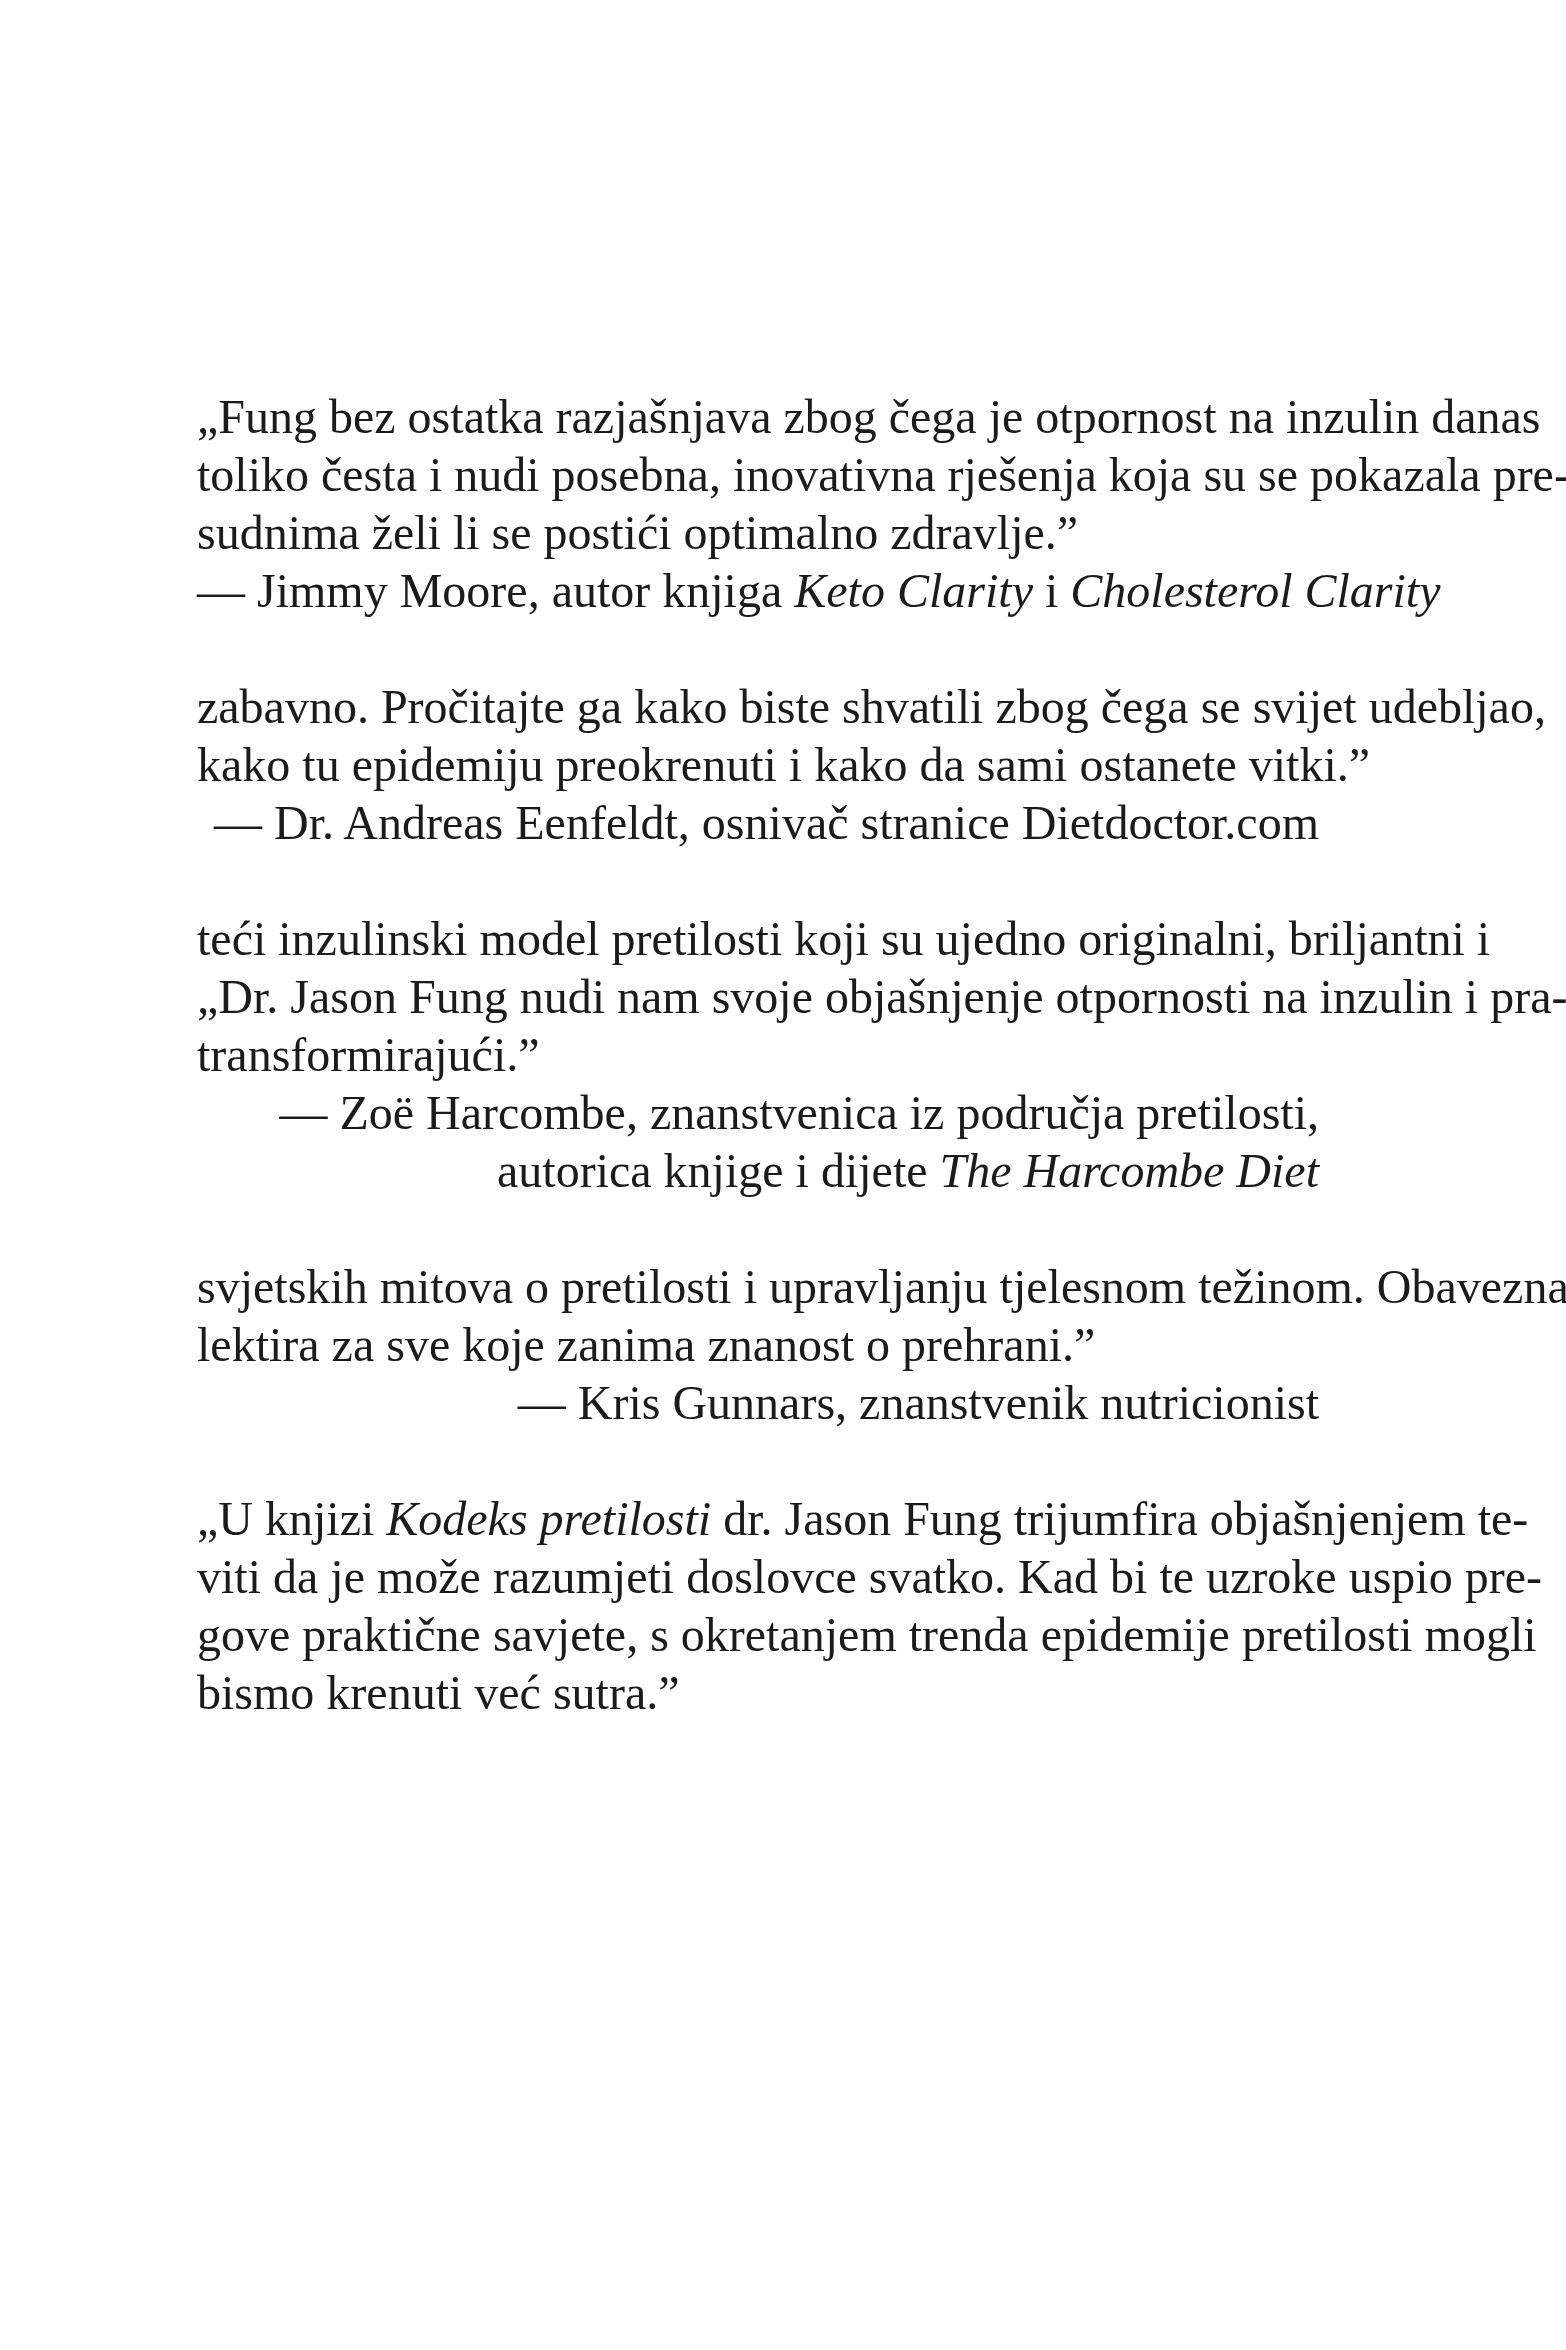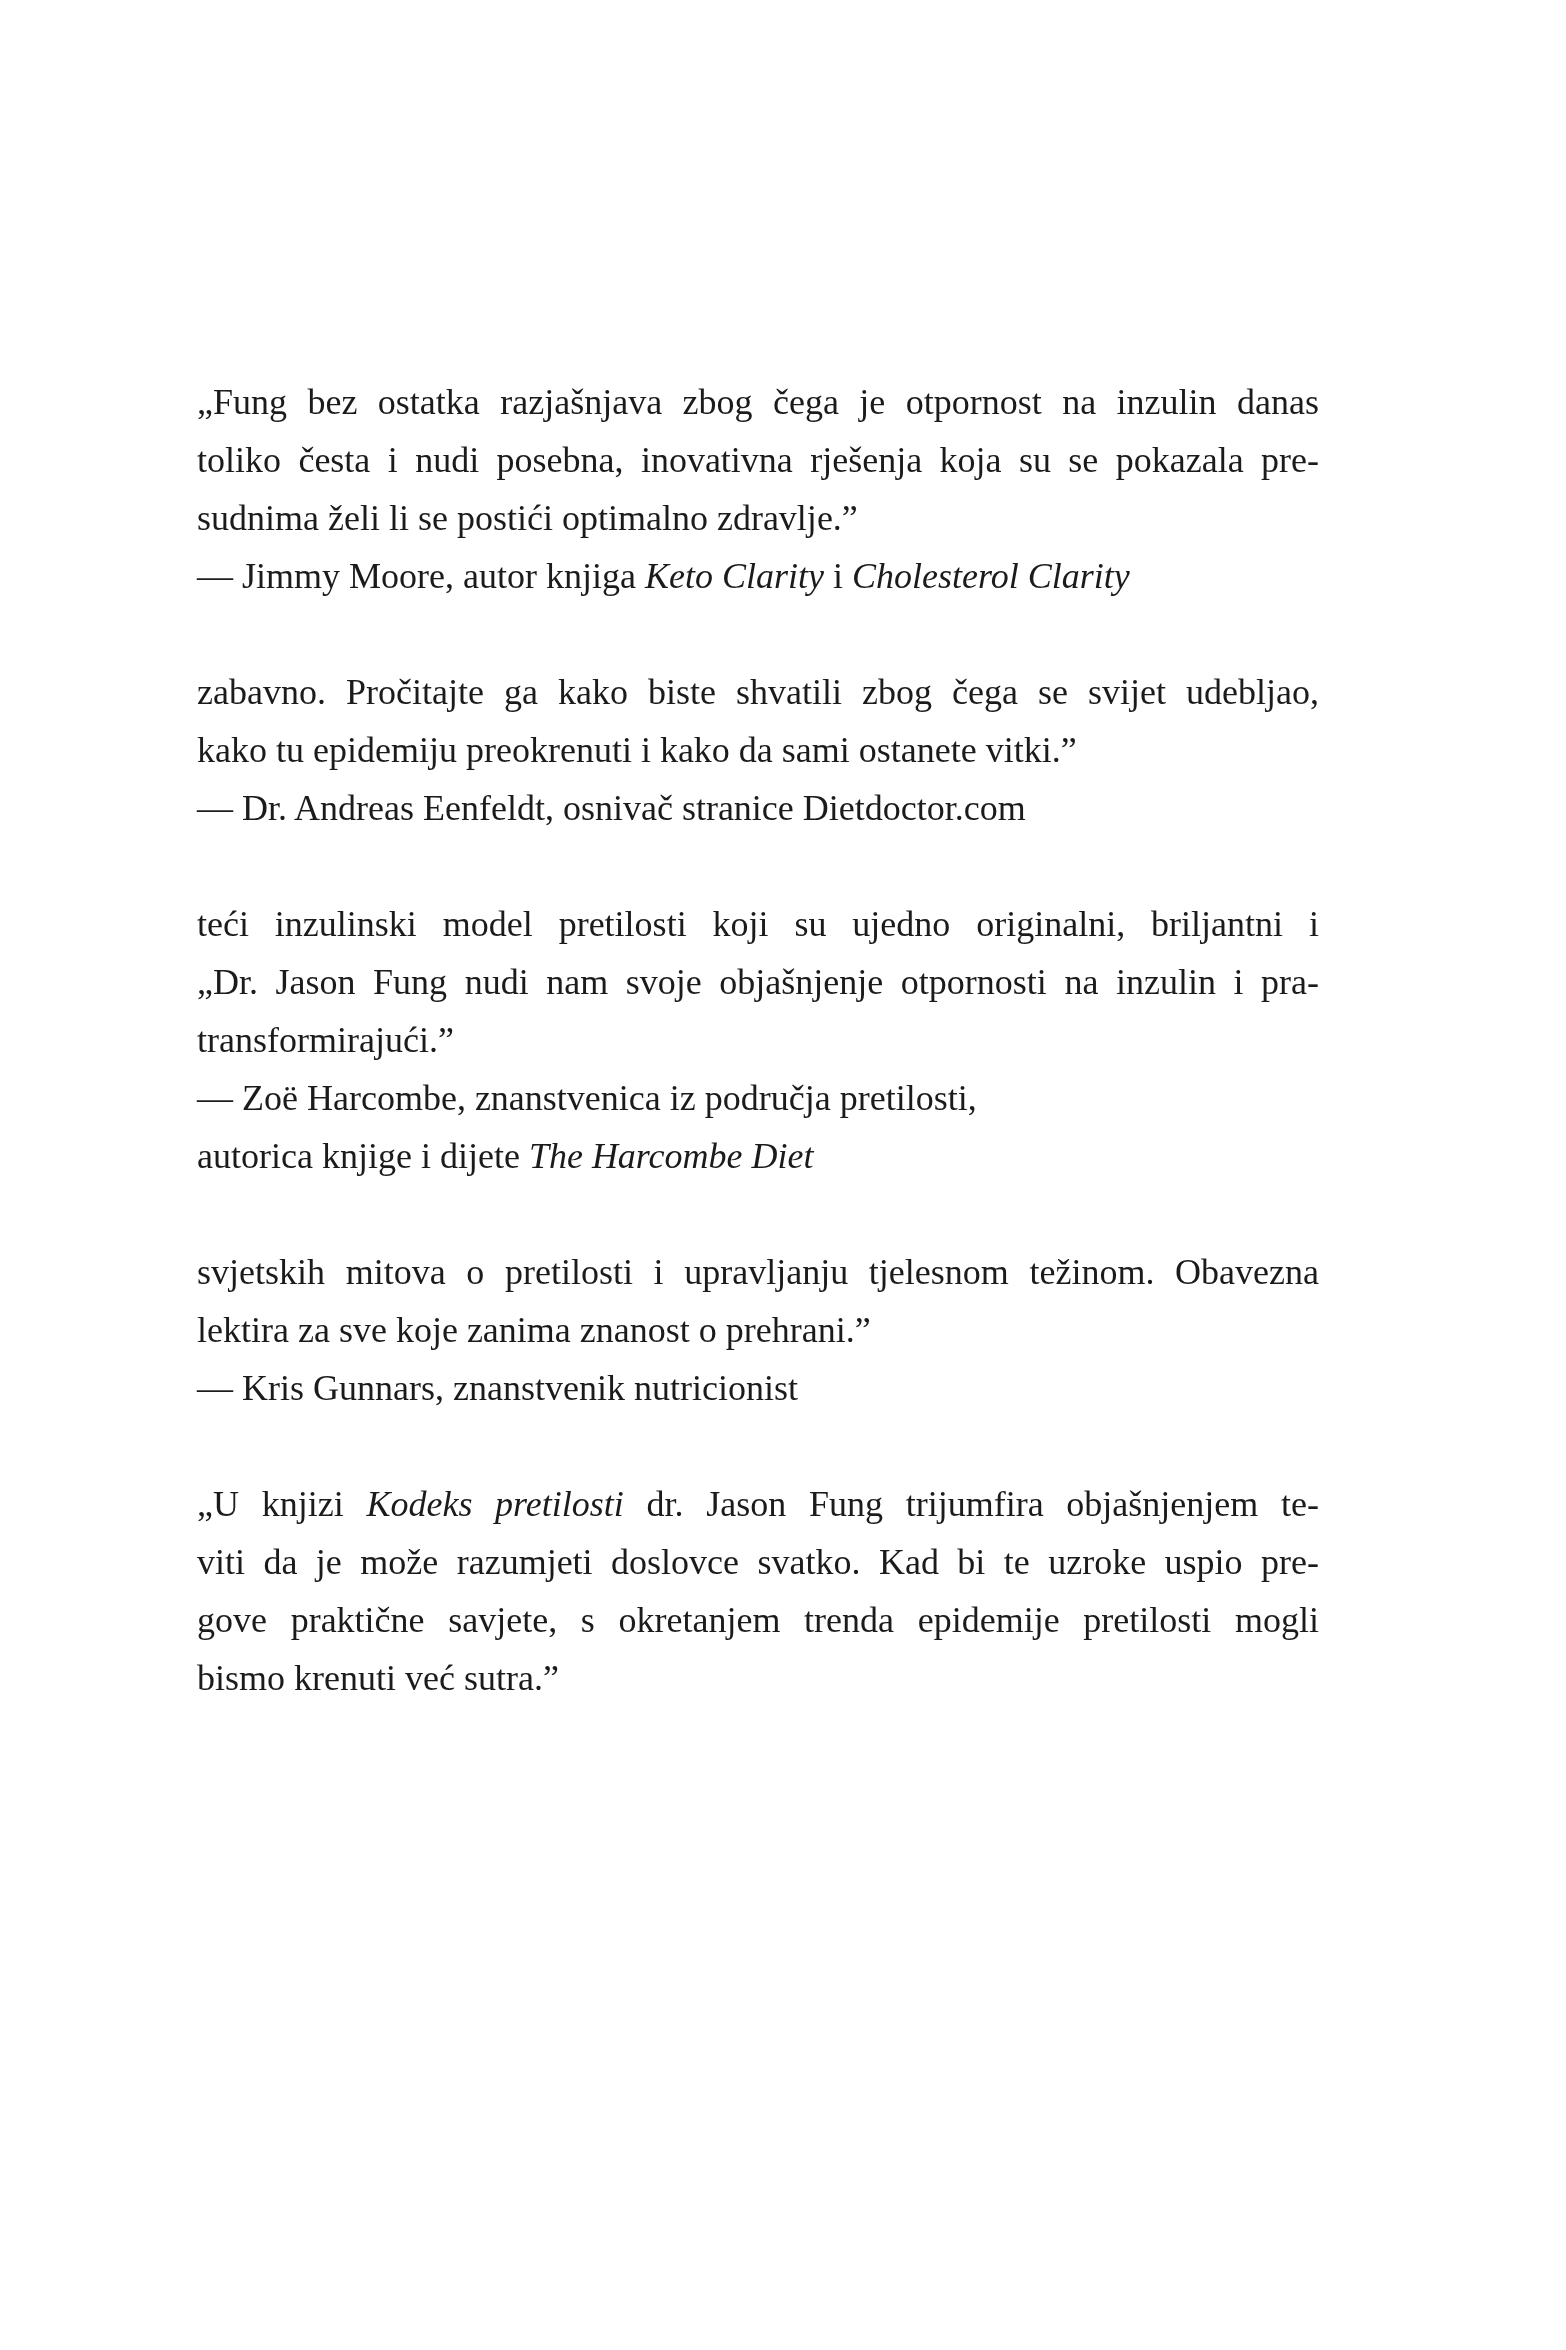--- a/index.html
+++ b/index.html
@@ -11,42 +11,43 @@
     width: 1567px;
     height: 2351px;
     position: relative;
     overflow: hidden;
     font-family: "Liberation Serif", "DejaVu Serif", serif;
     color: #1b1b1b;
   }
   .page {
     position: absolute;
     left: 197px;
-    top: 373px;
+    top: 388px;
     width: 1122px;
-    font-size: 36px;
+    font-size: 48px;
     line-height: 58px;
   }
   .quote-block {
     margin: 0 0 58px 0;
   }
   .quote-block:last-child { margin-bottom: 0; }
   .quote-line {
     display: block;
     text-align: justify;
     text-align-last: justify;
     white-space: nowrap;
     height: 58px;
   }
   .quote-line.last {
     text-align: right;
     text-align-last: left;
   }
   .attribution-line {
     display: block;
+    text-align: right;
     height: 58px;
     white-space: nowrap;
   }
   em { font-style: italic; }
 </style>
 </head>
 <body>
 
 <div class="page" id="page-root">
     <div class="quote-block">

